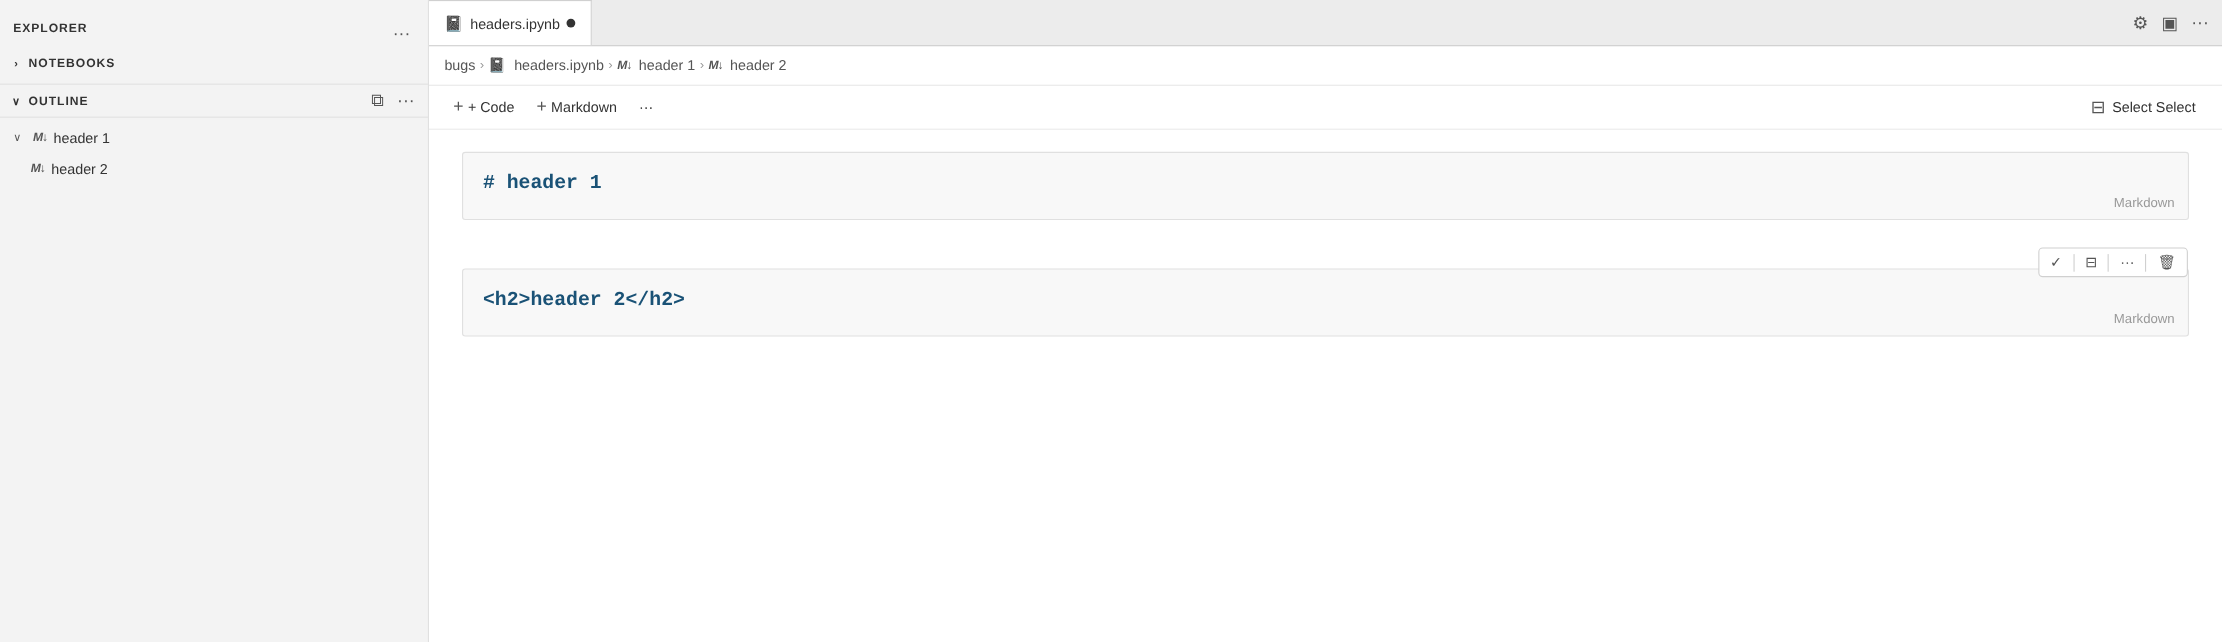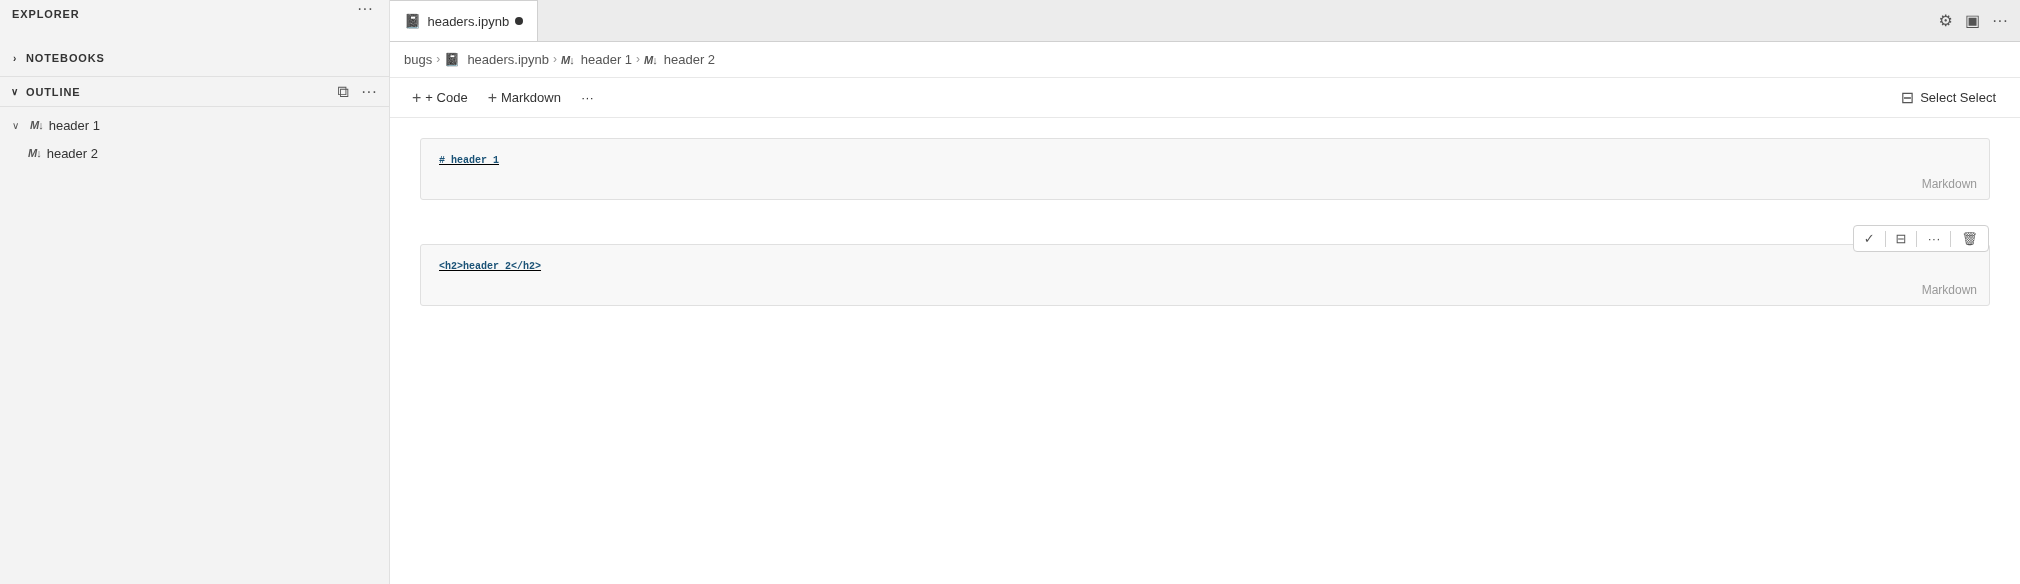--- a/index.html
+++ b/index.html
@@ -18,21 +18,21 @@
       min-width: 390px;
       background: #f3f3f3;
       border-right: 1px solid #e0e0e0;
       display: flex;
       flex-direction: column;
       height: 100%;
     }
 
     .sidebar-title-bar {
       display: flex;
-      align-items: flex-end;
+      align-items: flex-start;
       justify-content: space-between;
       padding: 20px 12px;
       height: 35px;
     }
 
     .sidebar-title {
       font-size: 11px;
       font-weight: 700;
       letter-spacing: 0.08em;
       color: #333;
@@ -289,24 +289,23 @@
       margin-bottom: 24px;
       border: 1px solid #e0e0e0;
       border-radius: 3px;
       background: #f8f8f8;
       position: relative;
     }
 
     .cell-content {
       padding: 14px 18px;
       font-family: 'Courier New', Courier, monospace;
-      font-size: 10px;
+      font-size: 18px;
       min-height: 60px;
       line-height: 1.6;
-      text-decoration: underline;
     }
 
     .cell-code-text {
       color: #1a5276;
       font-weight: 600;
     }
 
     .cell-label {
       position: absolute;
       bottom: 8px;

